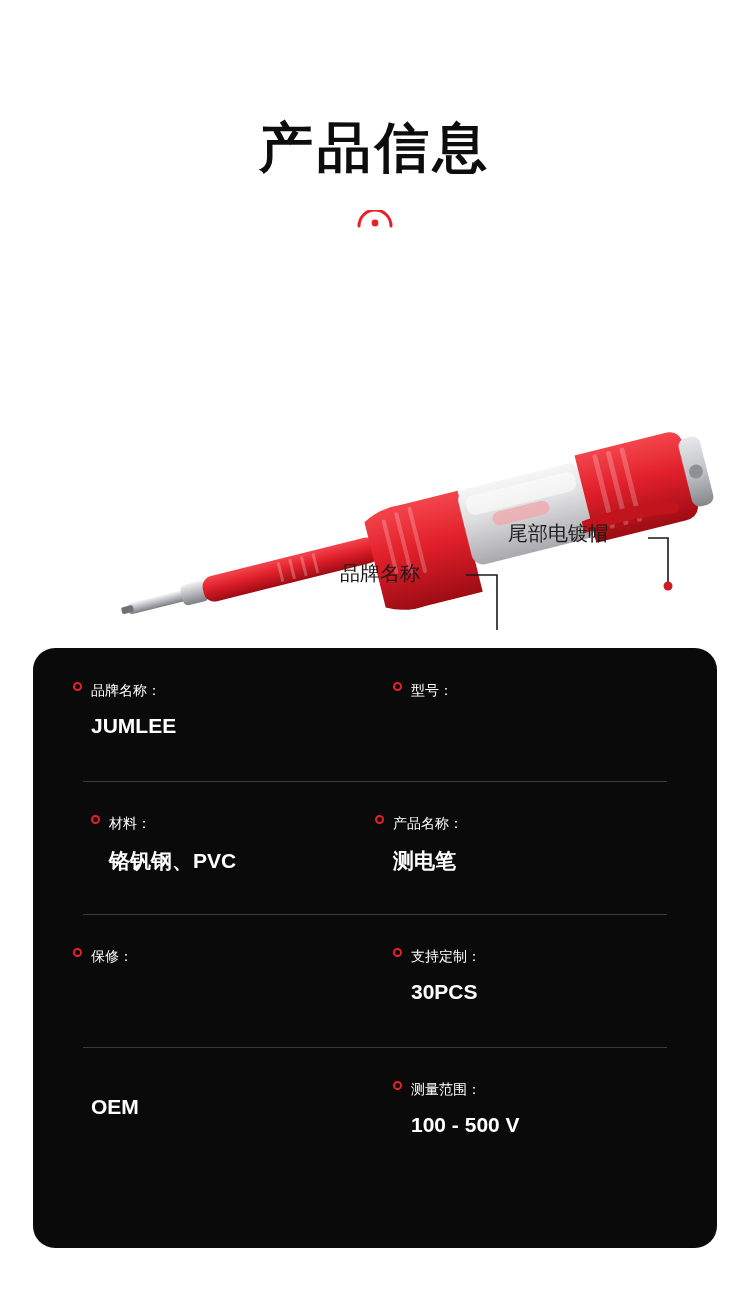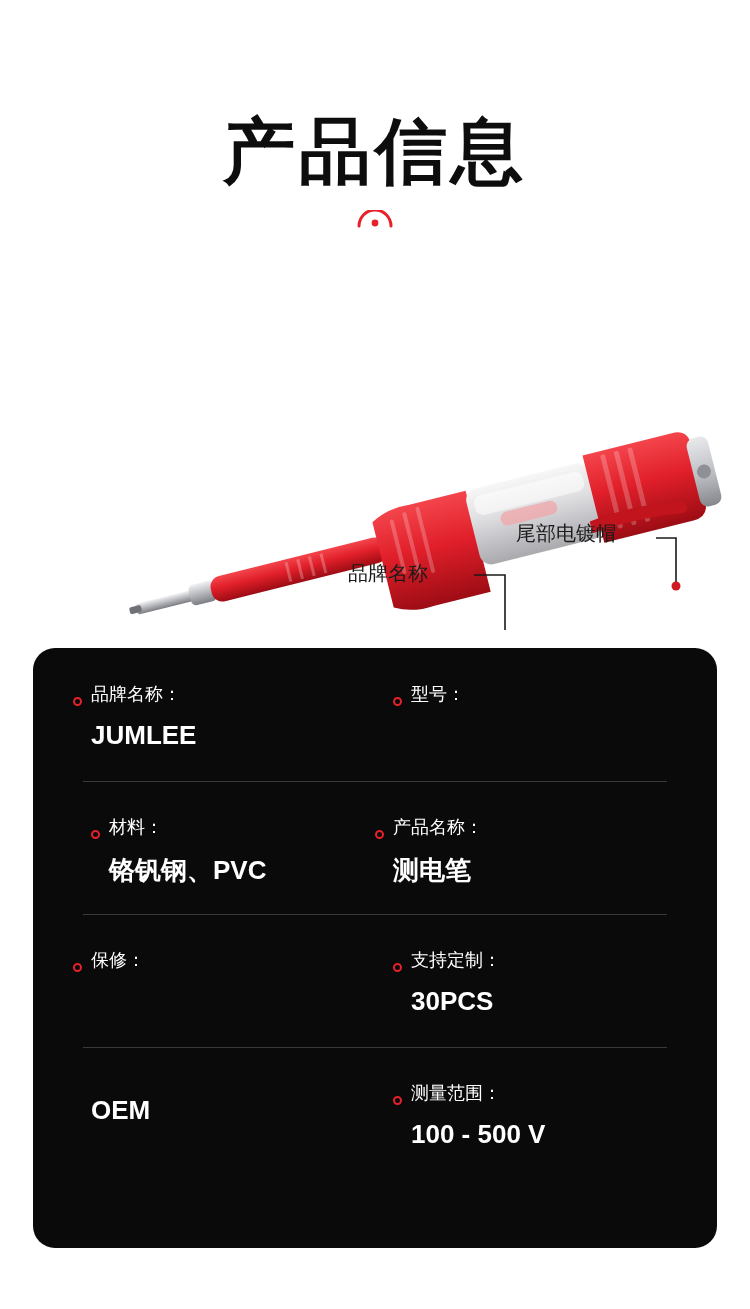--- a/index.html
+++ b/index.html
@@ -18,41 +18,41 @@
 
   
   .title-block {
     position: absolute;
     top: 118px;
     left: 0;
     width: 750px;
     text-align: center;
   }
   .title {
-    font-size: 72px;
+    font-size: 54px;
     font-weight: bold;
     letter-spacing: 4px;
     color: #0d0d0d;
     line-height: 1.1;
-    font-family: Liberation Mono, monospace;
+    font-family: Liberation Sans, sans-serif;
   }
   .title-underline {
     position: absolute;
     top: 92px;
     left: 50%;
     transform: translateX(-50%);
     width: 36px;
     height: 18px;
   }
 
   
   .product-area {
     position: absolute;
     top: 250px;
-    left: 8px;
+    left: 0;
     width: 684px;
     height: 380px;
   }
 
   .callout-label {
     position: absolute;
     font-size: 20px;
     color: #1a1a1a;
     white-space: nowrap;
     font-family: "Liberation Sans", sans-serif;
@@ -92,38 +92,38 @@
   }
   .spec-cell {
     flex: 0 0 50%;
     box-sizing: border-box;
     padding-top: 34px;
   }
   .spec-cell.second { padding-left: 18px; }
 
   .spec-label {
     display: flex;
-    align-items: flex-end;
-    font-size: 18px;
+    align-items: flex-start;
+    font-size: 14px;
     color: #ffffff;
     font-family: Liberation Mono, monospace;
   }
   .bullet {
     width: 9px;
     height: 9px;
     border: 2px solid #e8202a;
     border-radius: 50%;
     box-sizing: border-box;
     margin-right: 9px;
     flex: 0 0 auto;
   }
   .spec-value {
     margin-top: 14px;
     margin-left: 18px;
-    font-size: 26px;
+    font-size: 21px;
     font-weight: bold;
     color: #ffffff;
     font-family: "Liberation Sans", sans-serif;
   }
 </style>
 </head>
 <body>
 
 <div class="title-block">
   <div class="title">产品信息</div>

